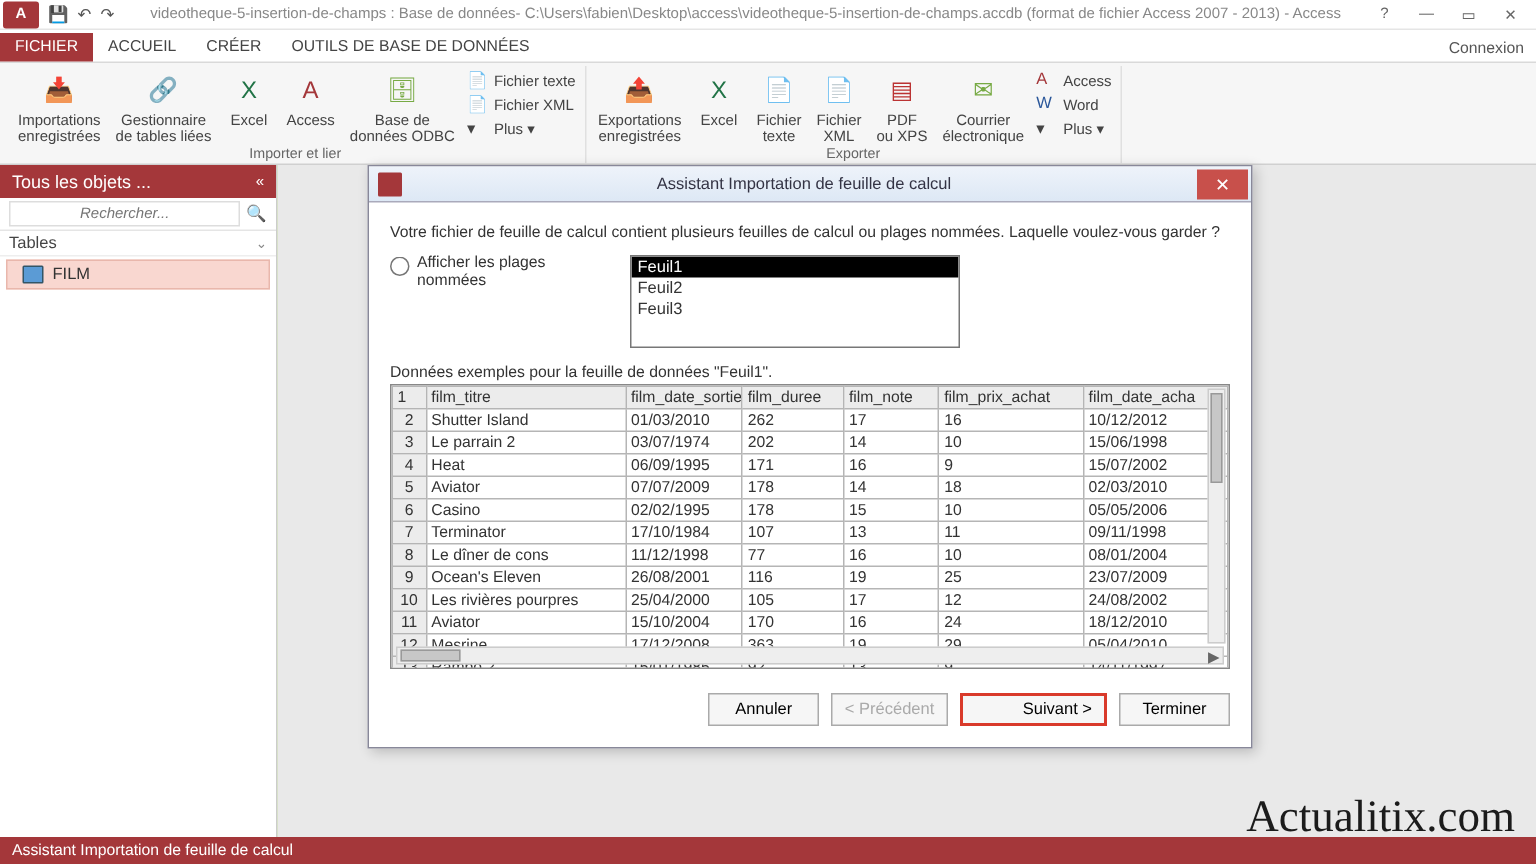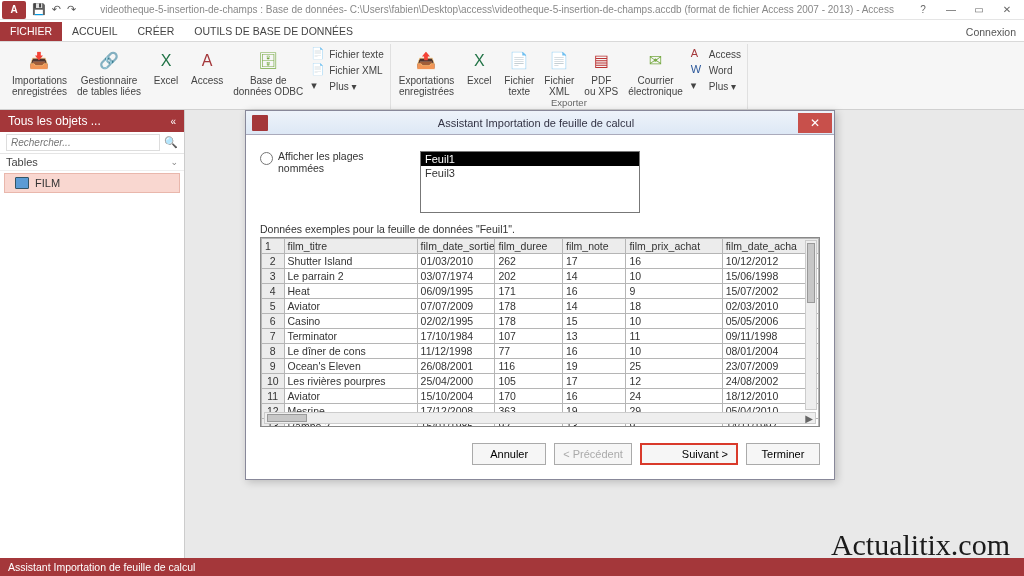--- a/index.html
+++ b/index.html
@@ -32,21 +32,21 @@
   .rb-mini { display:flex; align-items:center; gap:4px; font-size:10px; padding:1px 0; white-space:nowrap; }
   .rb-mini .ic { width:14px; height:14px; font-size:11px; }
   .rb-col { display:flex; flex-direction:column; justify-content:flex-start; gap:0; }
 
   
   .workspace { position:absolute; top:110px; left:0; right:0; bottom:18px; display:flex; background:#84cc16; }
   .nav { width: 185px; background:#fff; border-right:1px solid #ccc; display:flex; flex-direction:column; }
   .nav-header { background:#a4373a; color:#fff; padding:4px 8px; font-size:12px; display:flex; align-items:center; justify-content:space-between; }
   .nav-header .chev { font-size:10px; }
   .nav-search { display:flex; align-items:center; padding:2px 6px; border-bottom:1px solid #e5e5e5; }
-  .nav-search input { flex:1; border:1px solid #ddd; font-size:10px; padding:2px 4px; font-style:italic; color:#888; background:#fff; }
+  .nav-search input { flex:1; border:1px solid #ddd; font-size:10px; padding:2px 4px; font-style:italic; color:#888; background:#fff;text-align:center; }
   .nav-search .sic { margin-left:4px; color:#888; font-size:11px; }
   .nav-section { padding:2px 6px; color:#444; font-size:11px; border-bottom:1px solid #eee; display:flex; justify-content:space-between; align-items:center;}
   .nav-item { display:flex; align-items:center; gap:6px; padding:3px 10px; font-size:11px; background:#f9d7d0; border:1px solid #e9b7ac; margin:2px 4px; }
   .nav-item .ticon { width:14px; height:12px; background:#5b9bd5; border:1px solid #356; border-radius:1px; }
 
   .client { flex:1; background:#e9e9e9; position:relative; }
 
   
   .dialog { position:absolute; left:60px; top:0px; width:590px; background:#fff; border:1px solid #889; box-shadow:2px 2px 8px rgba(0,0,0,0.2); }
   .dialog .dlg-title { height:24px; background:linear-gradient(#eef3fa,#dde8f5); border-bottom:1px solid #aab; display:flex; align-items:center; font-size:11px; color:#334; }
@@ -148,20 +148,21 @@
         <div class="rb-mini">
             <span class="ic">📄</span>
             <span>Fichier XML</span>
           </div>
         <div class="rb-mini">
             <span class="ic">▾</span>
             <span>Plus ▾</span>
           </div>
       </div>
     </div>
+    <div class="glabel">Importer et lier</div>
   </div>
   <div class="group">
     <div class="items">
       <div class="rb-btn">
           <div class="ic">📤</div>
           <span style="white-space:pre-line">Exportations
 enregistrées</span>
         </div>
       <div class="rb-btn">
           <div class="ic" style="color:#217346">X</div>
@@ -228,30 +229,32 @@
 
   <div class="client">
 
     <div class="dialog">
       <div class="dlg-title">
         <div class="dicon"></div>
         <div class="ttxt">Assistant Importation de feuille de calcul</div>
         <div class="close">✕</div>
       </div>
       <div class="dlg-body">
+        <div class="dlg-prompt">Votre fichier de feuille de calcul contient plusieurs feuilles de calcul ou plages nommées. Laquelle voulez-vous garder ?</div>
 
         <div class="radio-row">
           <div class="radios">
             <label>
               <input type="radio" name="rg" style="">
               <span>Afficher les plages nommées</span>
             </label>
           </div>
           <div class="sheet-list">
             <div class="opt sel">Feuil1</div>
+            <div class="opt">Feuil2</div>
             <div class="opt">Feuil3</div>
           </div>
         </div>
 
         <div class="sample-label">Données exemples pour la feuille de données "Feuil1".</div>
 
         <div class="grid-wrap">
           <table class="grid" id="sample-grid">
             <colgroup>
               <col style="width:22px">

